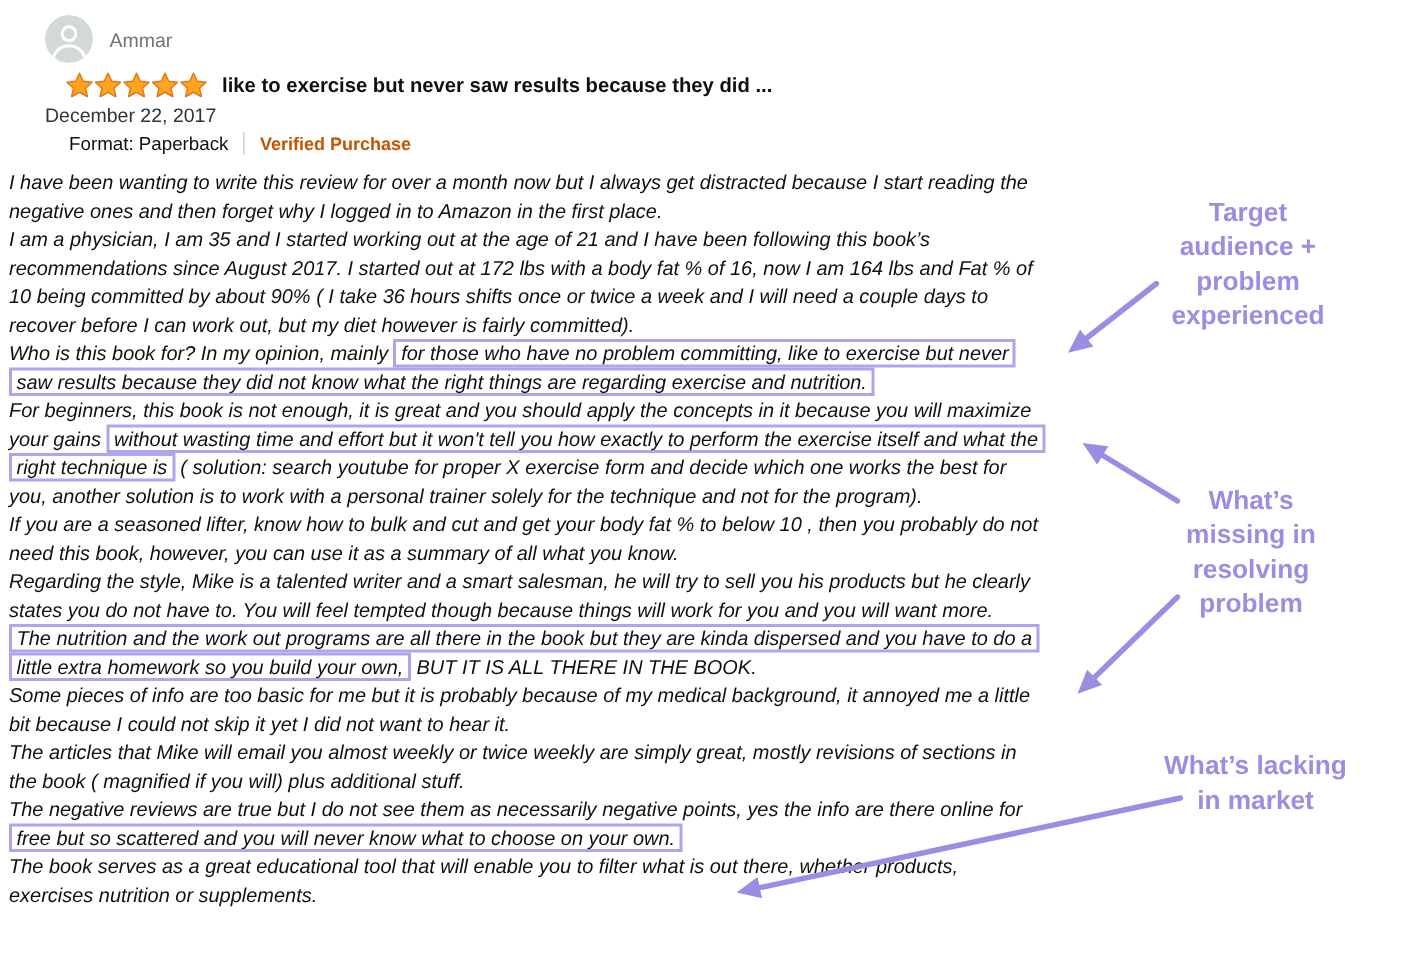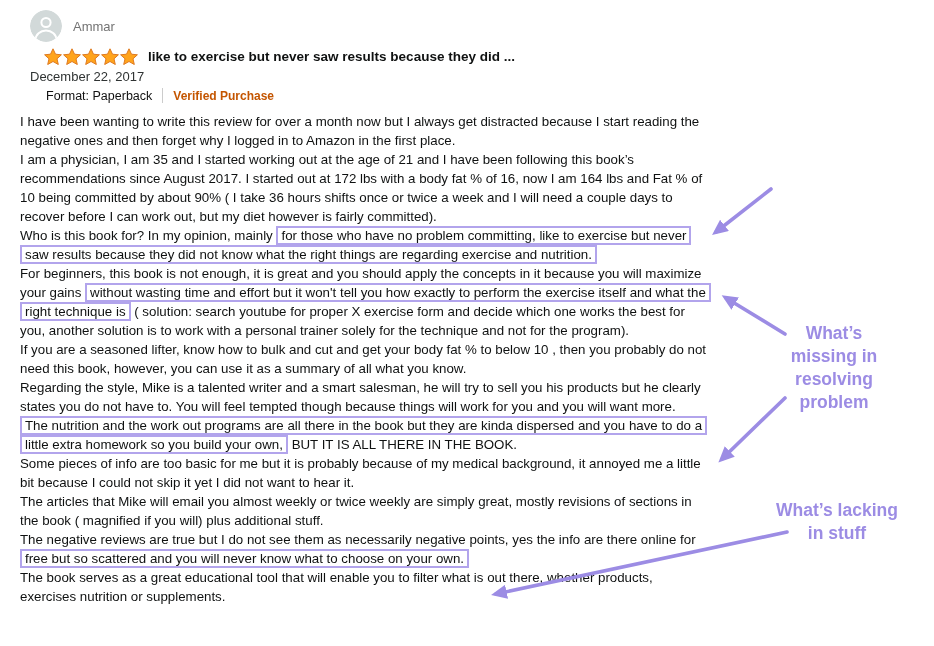--- a/index.html
+++ b/index.html
@@ -36,22 +36,22 @@
   .review-date{position:absolute;left:30px;top:69px;font-size:13px;color:#2f3333;}
   .format-row{
     position:absolute;left:46px;top:88px;
     display:flex;align-items:center;font-size:12.5px;
   }
   .format-label{color:#111;}
   .format-divider{width:0;height:15px;border-left:1px solid #ccc;margin:0 10px;}
   .verified{color:var(--c-verified);font-weight:bold;font-size:12px;}
   
   .review-body{
-    position:absolute;left:20px;top:112px;width:692px;
-    font-size:13.3px;line-height:19px;color:var(--c-text);
+    position:absolute;left:6px;top:112px;width:692px;
+    font-size:13.3px;line-height:19px;color:var(--c-text);font-style:italic;
   }
   .review-body p{margin:0;padding:0;}
   .hl{
     border:2px solid var(--c-hl-border);
     padding:0 3px;
     -webkit-box-decoration-break:clone;
     box-decoration-break:clone;
     margin-top:19px;
   }
   
@@ -127,22 +127,23 @@
       <p><span>For beginners, this book is not enough, it is great and you should apply the concepts in it because you will maximize your gains </span><span class="hl">without wasting time and effort but it won't tell you how exactly to perform the exercise itself and what the right technique is</span><span> ( solution: search youtube for proper X exercise form and decide which one works the best for you, another solution is to work with a personal trainer solely for the technique and not for the program).</span></p>
       <p><span>If you are a seasoned lifter, know how to bulk and cut and get your body fat % to below 10 , then you probably do not need this book, however, you can use it as a summary of all what you know.</span></p>
       <p><span>Regarding the style, Mike is a talented writer and a smart salesman, he will try to sell you his products but he clearly states you do not have to. You will feel tempted though because things will work for you and you will want more.</span></p>
       <p><span class="hl">The nutrition and the work out programs are all there in the book but they are kinda dispersed and you have to do a little extra homework so you build your own,</span><span> BUT IT IS ALL THERE IN THE BOOK.</span></p>
       <p><span>Some pieces of info are too basic for me but it is probably because of my medical background, it annoyed me a little bit because I could not skip it yet I did not want to hear it.</span></p>
       <p><span>The articles that Mike will email you almost weekly or twice weekly are simply great, mostly revisions of sections in the book ( magnified if you will) plus additional stuff.</span></p>
       <p><span>The negative reviews are true but I do not see them as necessarily negative points, yes the info are there online for </span><span class="hl">free but so scattered and you will never know what to choose on your own.</span></p>
       <p><span>The book serves as a great educational tool that will enable you to filter what is out there, whether products, exercises nutrition or supplements.</span></p>
     </div>
 
+  <div class="annotation annotation-1">Target audience + problem experienced</div>
   <div class="annotation annotation-2">What’s missing in resolving problem</div>
-  <div class="annotation annotation-3">What’s lacking in stuff</div>
+  <div class="annotation annotation-3">What’s lacking in market</div>
 
   <svg class="arrow-layer" width="934" height="646" viewBox="0 0 934 646">
     <defs>
       <marker id="ah" markerWidth="5.5" markerHeight="5" refX="3" refY="2" orient="auto" markerUnits="strokeWidth">
         <path d="M0,0 L4.4,2 L0,4 z" fill="#9C8CE4"></path>
       </marker>
     </defs>
     <g stroke="#9C8CE4" stroke-width="3.6" stroke-linecap="round" fill="none">
       <line x1="771" y1="189" x2="716" y2="232" marker-end="url(#ah)"></line>
       <line x1="785" y1="334" x2="726" y2="298" marker-end="url(#ah)"></line>

